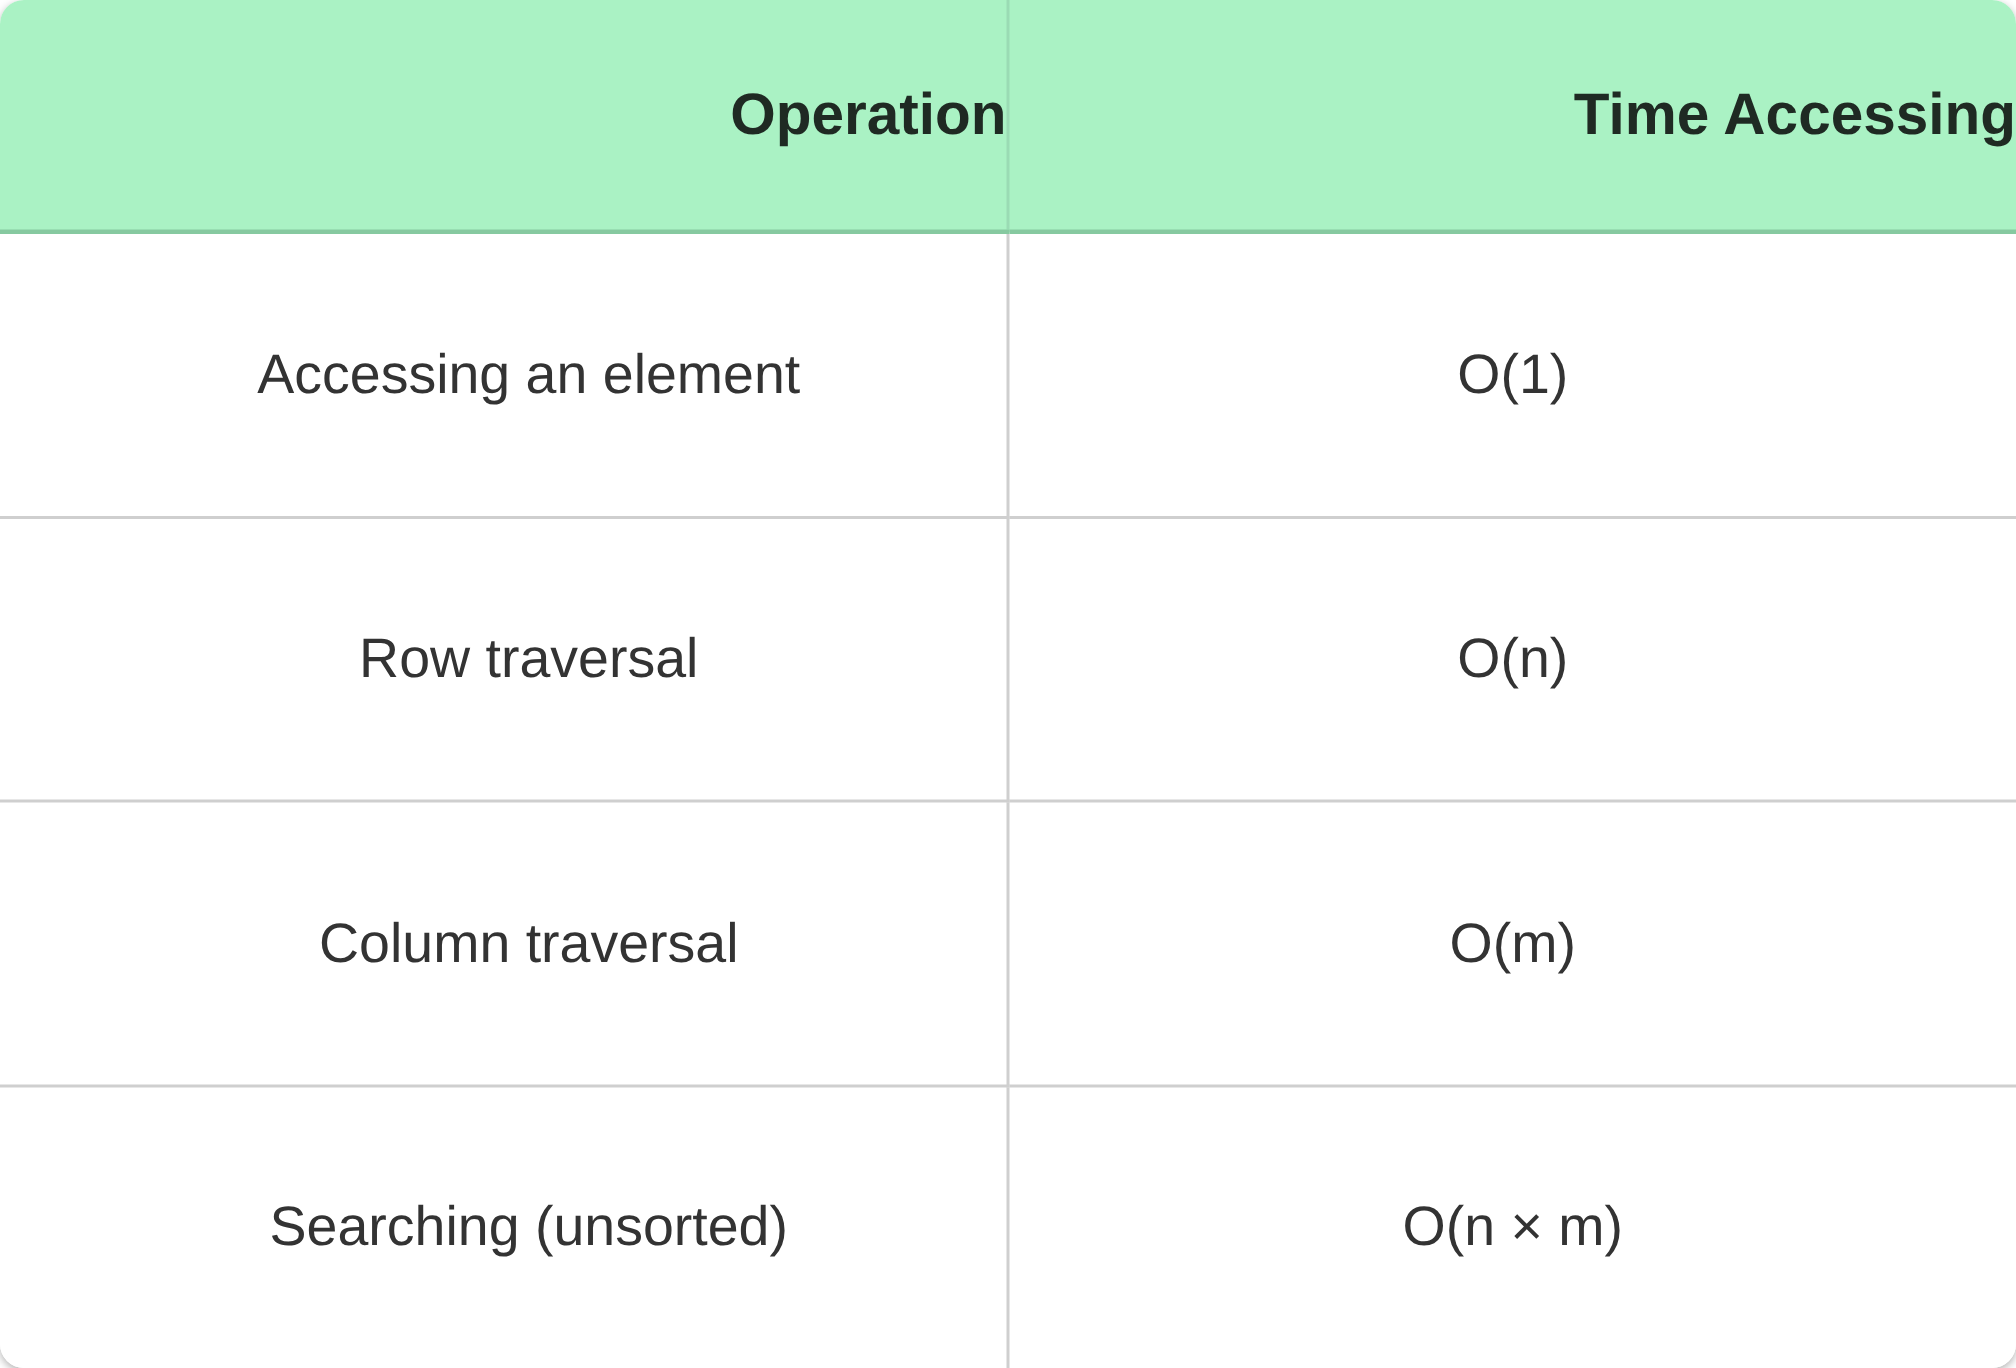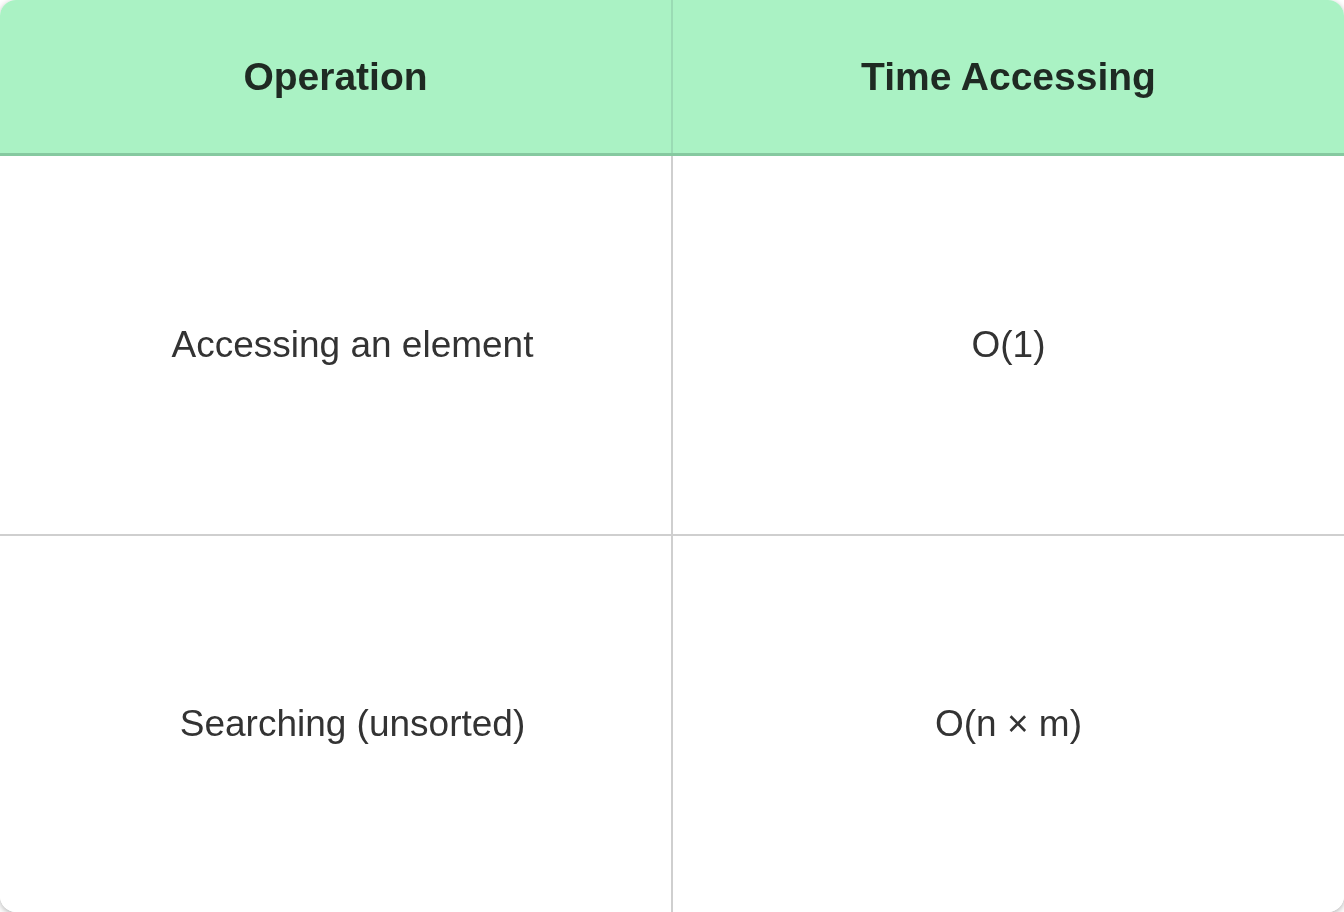--- a/index.html
+++ b/index.html
@@ -36,21 +36,21 @@
 
   .complexity-table col.col-operation { width: 50%; }
   .complexity-table col.col-complexity { width: 50%; }
 
   .complexity-table thead th {
     height: 153px;
     background: #aaf2c4;
     color: #1f2a23;
     font-size: 39px;
     font-weight: bold;
-    text-align: center;
+    text-align: right;
     vertical-align: middle;
     padding: 0;
     border-bottom: 3px solid #86c9a0;
   }
   .complexity-table thead th.th-operation {
     border-right: 2px solid #9adbb4;
   }
 
   .complexity-table tbody td {
     height: 152px;
@@ -85,18 +85,26 @@
         <th class="th-operation">Operation</th>
         <th class="th-complexity">Time Accessing</th>
       </tr>
     </thead>
     <tbody>
       <tr>
         <td class="cell-operation">Accessing an element</td>
         <td class="cell-complexity">O(1)</td>
       </tr>
       <tr>
+        <td class="cell-operation">Row traversal</td>
+        <td class="cell-complexity">O(n)</td>
+      </tr>
+      <tr>
+        <td class="cell-operation">Column traversal</td>
+        <td class="cell-complexity">O(m)</td>
+      </tr>
+      <tr>
         <td class="cell-operation">Searching (unsorted)</td>
         <td class="cell-complexity">O(n × m)</td>
       </tr>
     </tbody>
   </table>
 </div>
 
 </body></html>

